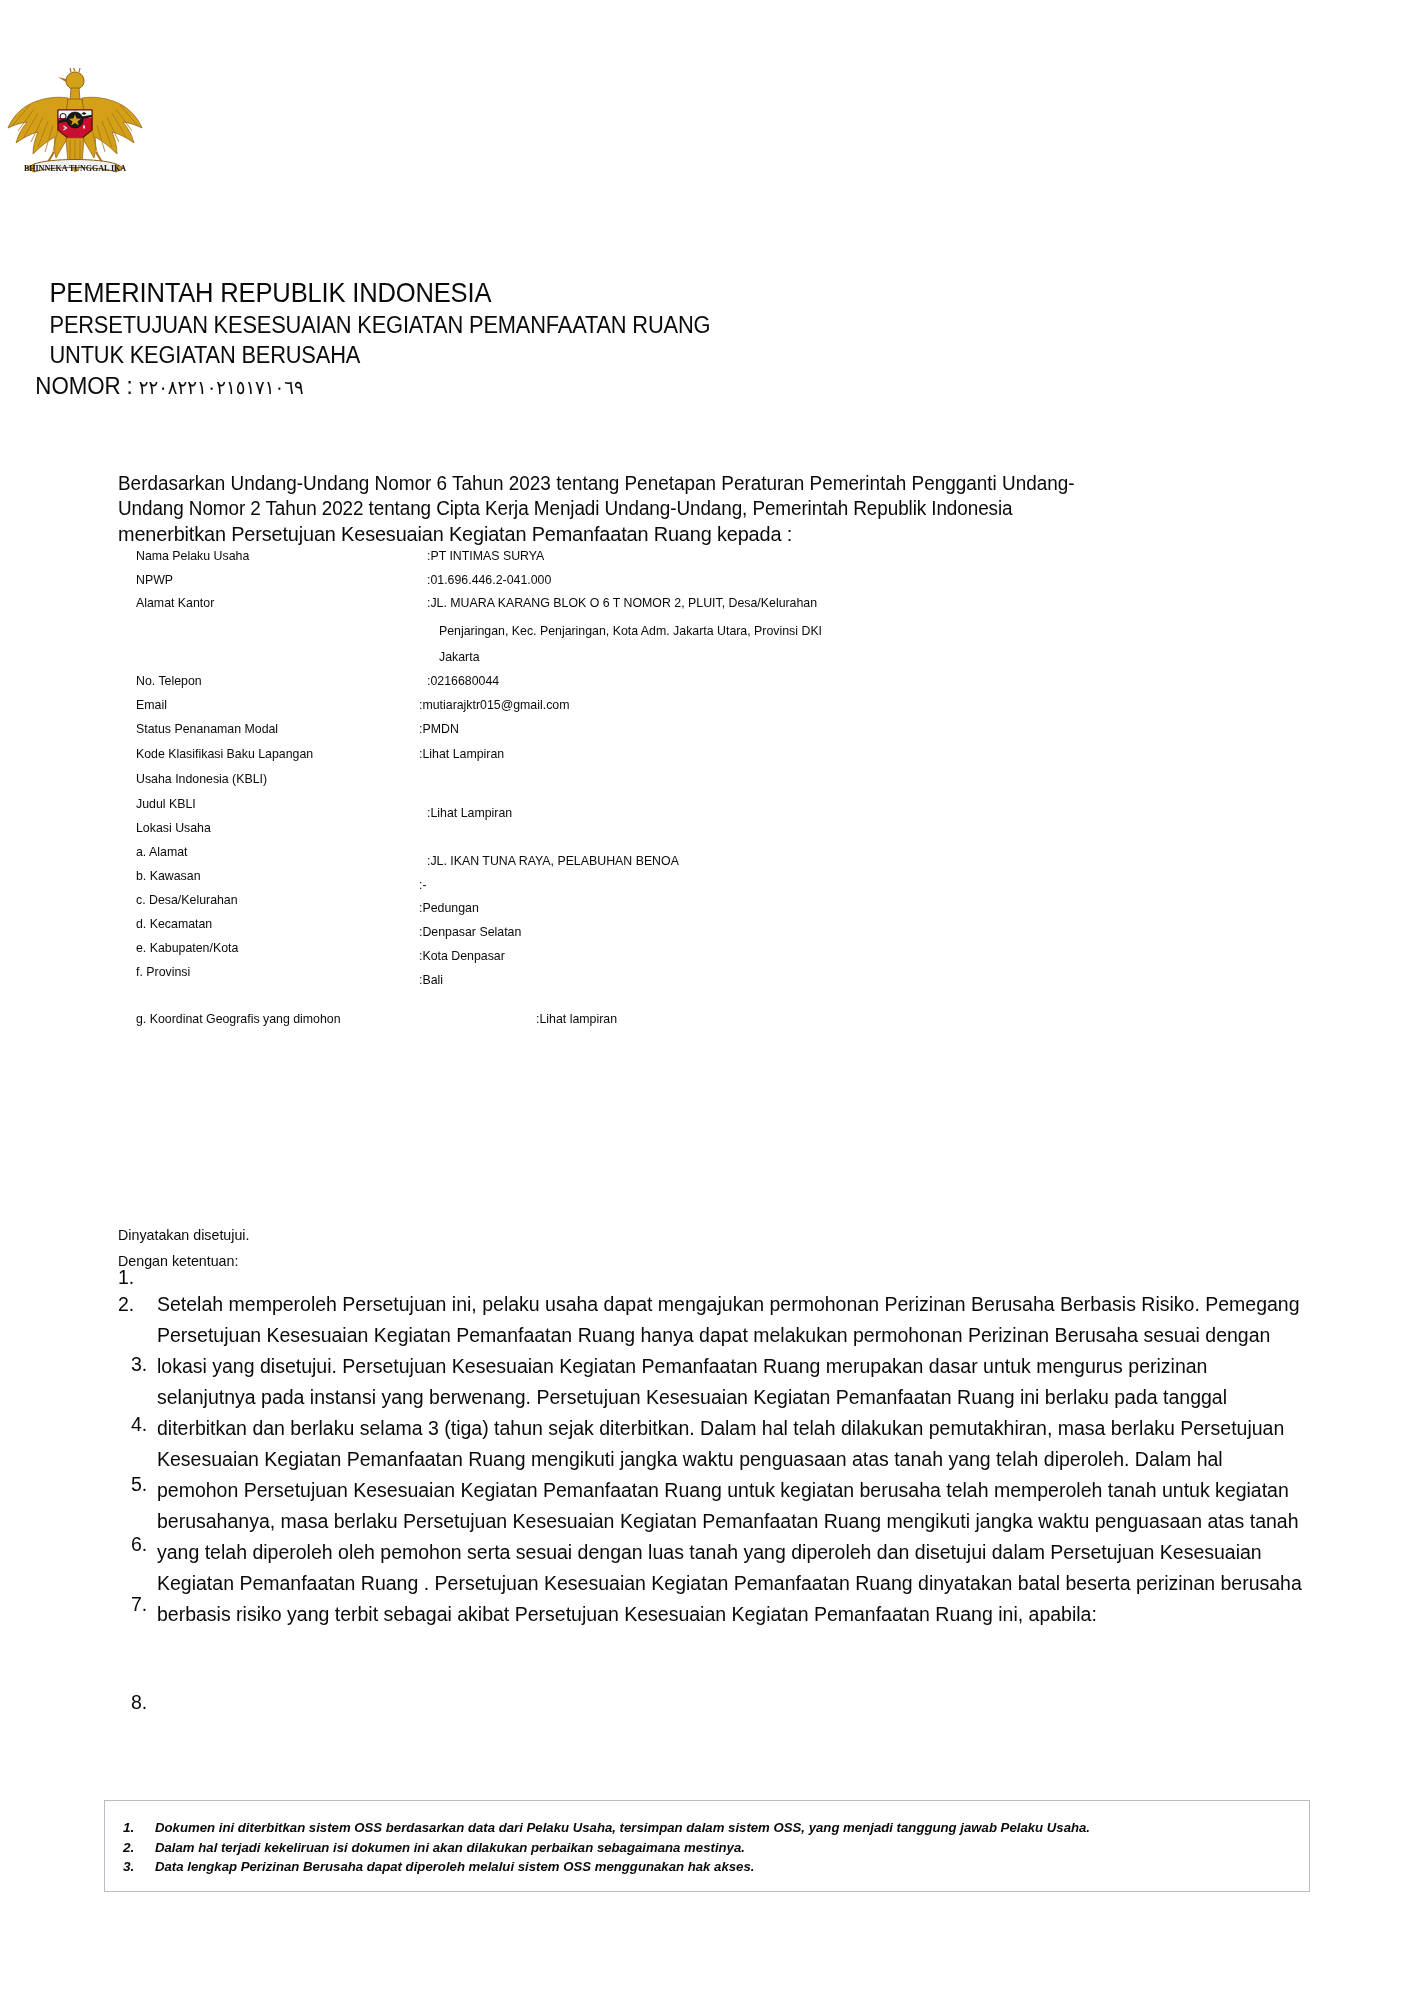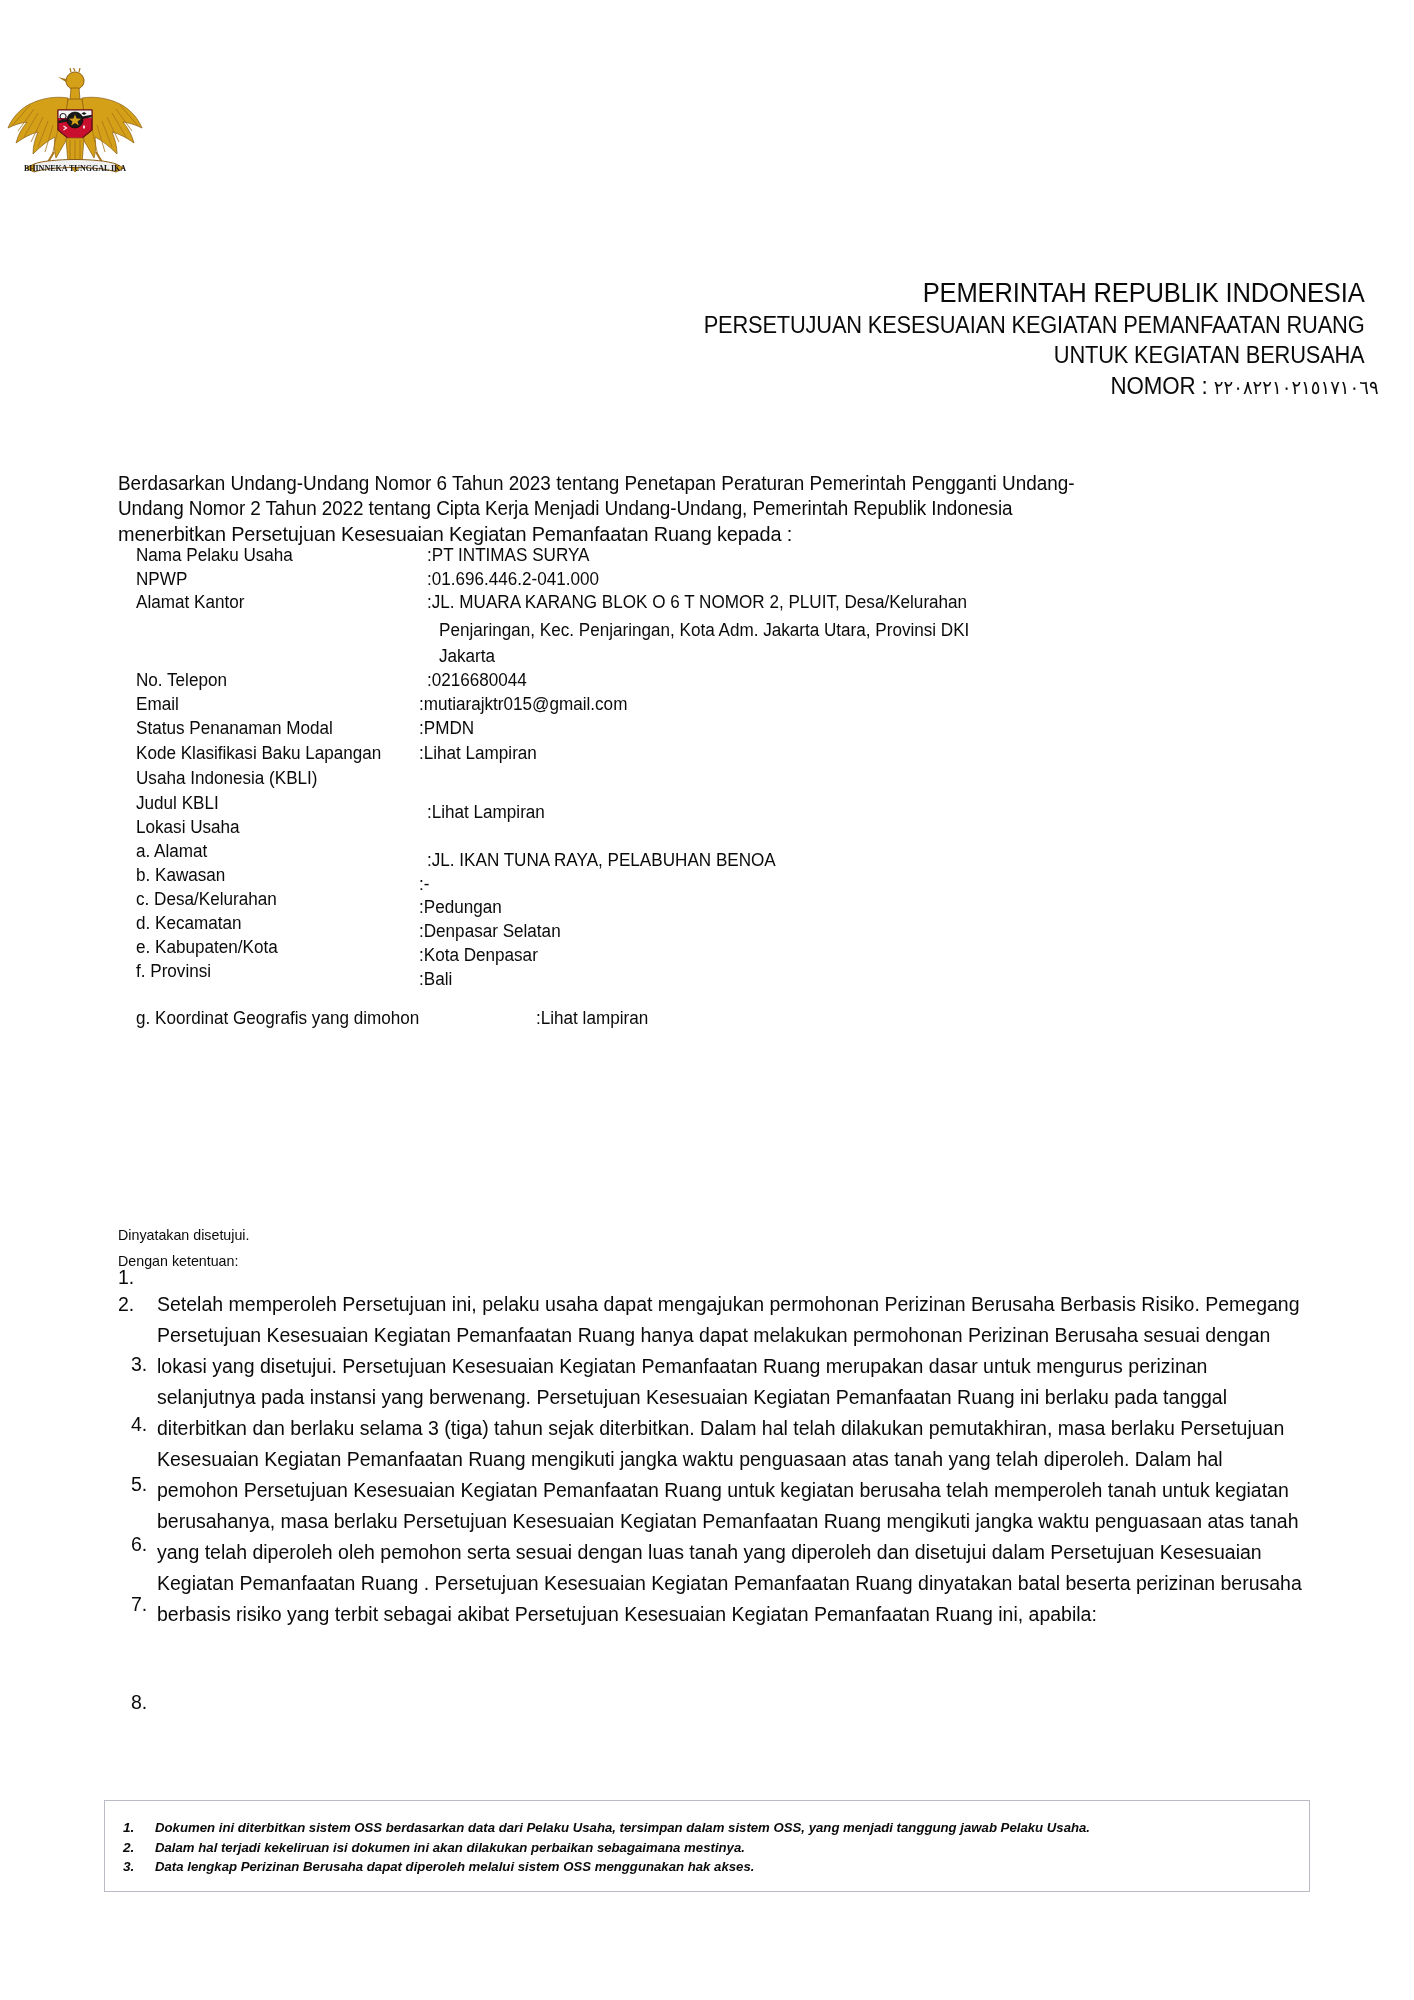--- a/index.html
+++ b/index.html
@@ -34,21 +34,21 @@
     text-align: left;
   }
   .emblem-wrap svg { display: inline-block; }
 
   
   .title-block {
     position: absolute;
     top: 276px;
     left: 0;
     width: 1414px;
-    text-align: right;
+    text-align: left;
   }
   .t-line1 {
     font-size: 27.5px;
     letter-spacing: -0.2px;
     line-height: 34px;
     transform: scaleX(0.93);
     white-space: nowrap;
   }
   .t-line2, .t-line3 {
     font-size: 23.5px;
@@ -86,21 +86,21 @@
   }
   .intro p.l2 { text-align: left; letter-spacing: -0.1px; }
   .intro p.l3 { text-align: left; font-size: 20.5px; letter-spacing: -0.15px; }
 
   
   .fields {
     position: absolute;
     left: 136px;
     top: 544px;
     width: 1180px;
-    font-size: 18px;
+    font-size: 13px;
     line-height: 23.6px;
     text-align: center;
   }
   .frow {
     position: relative;
     height: 23.6px;
     white-space: nowrap;
   }
   .flabel {
     position: absolute;

